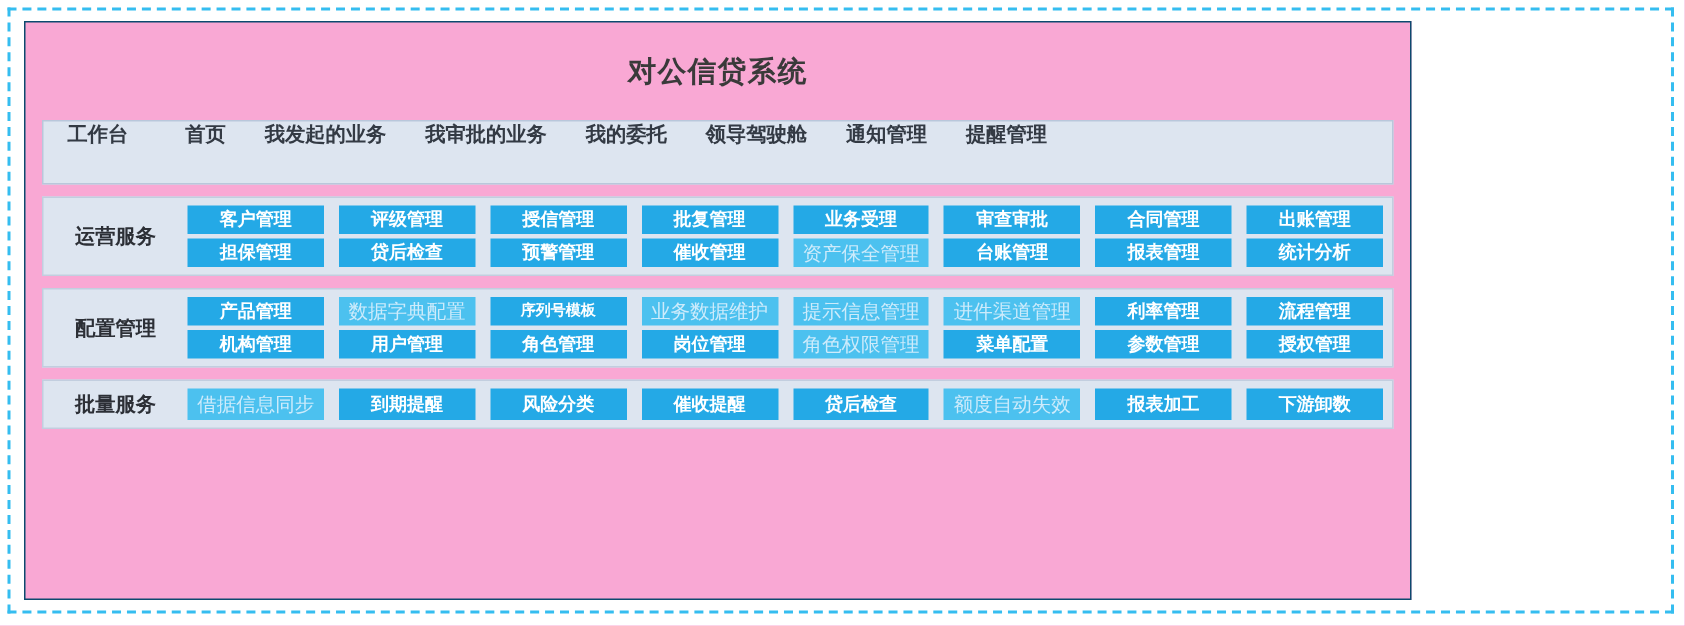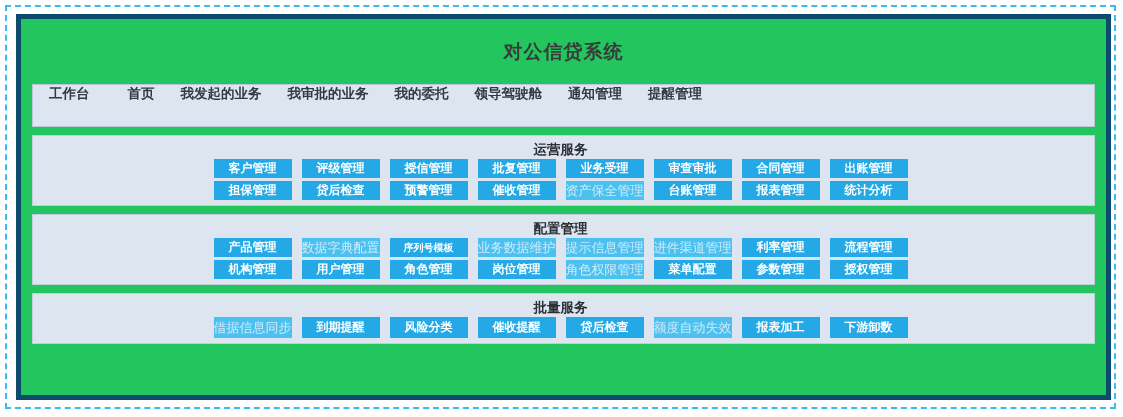--- a/index.html
+++ b/index.html
@@ -20,24 +20,24 @@
     width: 1111px;
     height: 404px;
     border: 2px dashed #35bdf0;
     box-sizing: border-box;
     background: #ffffff;
   }
   .app-window {
     position: absolute;
     left: 9px;
     top: 7px;
-    width: 1095px;
+    width: 925px;
     height: 386px;
-    background: #22c55e;
-    border: 5px solid #0c4a6e;
+    background: #f9a8d4;
+    border: 1px solid #0c4a6e;
     box-sizing: border-box;
   }
   .app-title {
     text-align: center;
     font-size: 19px;
     font-weight: bold;
     color: #3a3a3a;
     padding-top: 20px;
     letter-spacing: 1px;
     height: 28px;
@@ -63,21 +63,20 @@
   .nav-item:first-child { margin-right: 38px; }
 
   .section {
     margin: 8px 11px 0 11px;
     background: #dde5f0;
     border: 1px solid #c2cedf;
     box-sizing: border-box;
     display: flex;
     align-items: center;
     padding: 5px 6px 5px 0;
-    flex-direction: column;
   }
   .section-label {
     width: 96px;
     min-width: 96px;
     text-align: center;
     font-size: 13.5px;
     font-weight: bold;
     color: #2c2f36;
     white-space: nowrap;
   }

